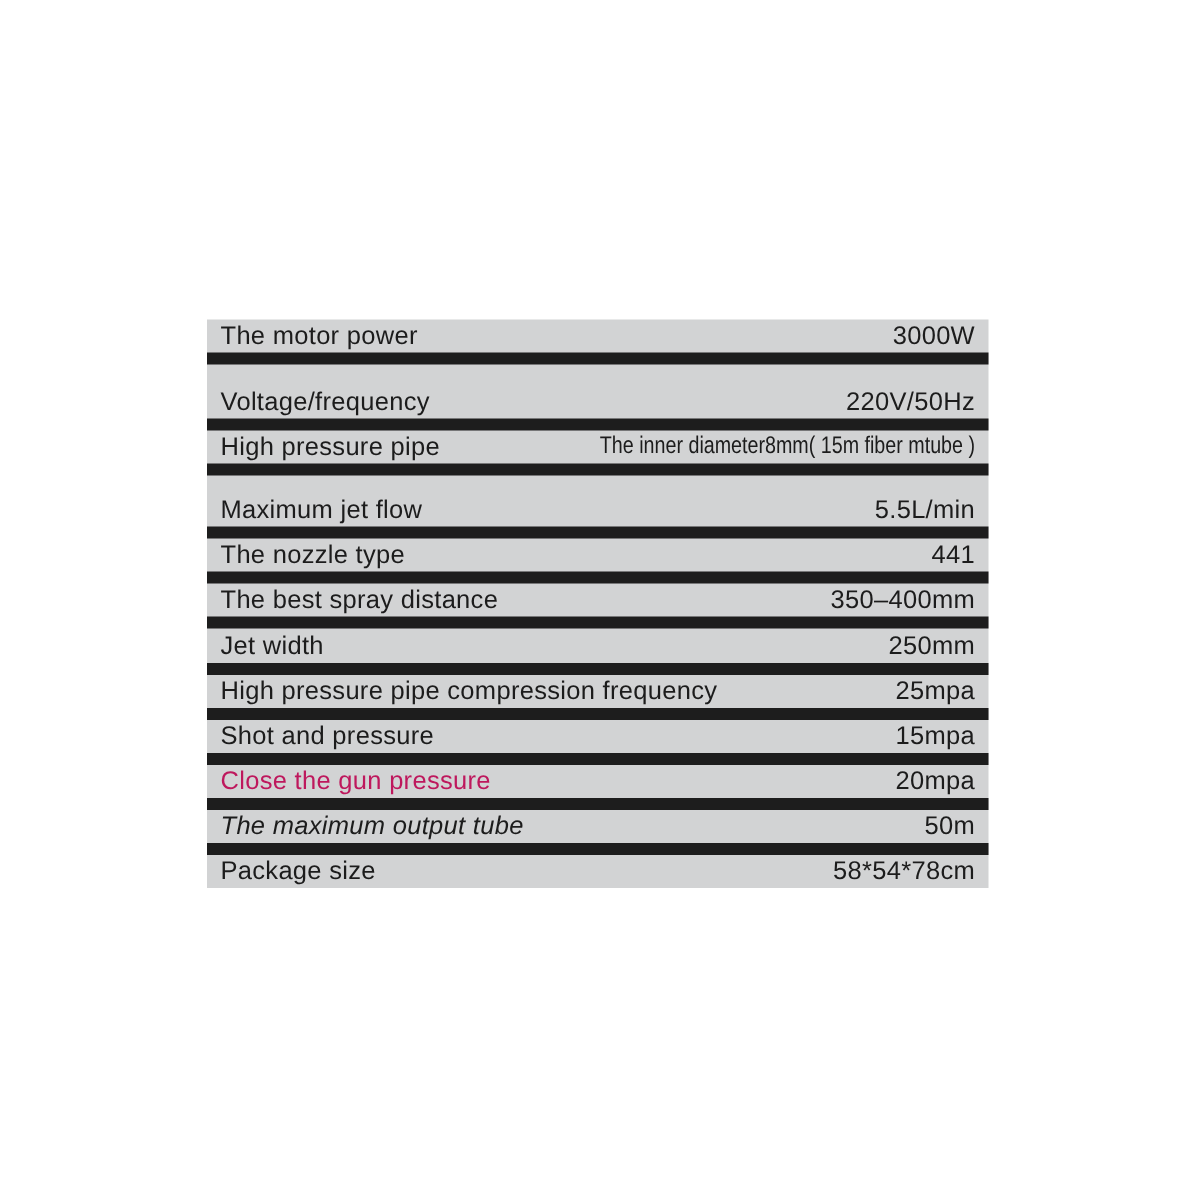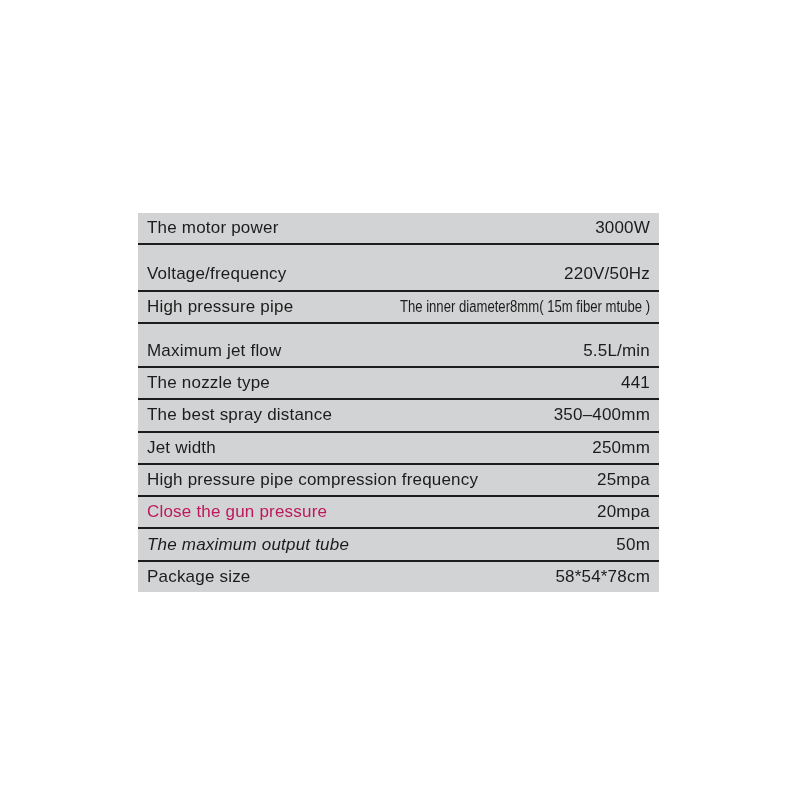--- a/index.html
+++ b/index.html
@@ -27,21 +27,21 @@
     display: flex;
     flex-direction: column;
     box-sizing: border-box;
   }
   .spec-row {
     flex: 1 1 0;
     display: flex;
     align-items: center;
     justify-content: space-between;
     box-sizing: border-box;
-    border-bottom: 2px solid #f97316;
+    border-bottom: 8px solid #f97316;
     padding: 0 9px 0 9px;
     overflow: hidden;
   }
   .spec-row:last-child {
     border-bottom: none;
   }
   .spec-label {
     font-size: 17px;
     color: #1c1c1c;
     white-space: nowrap;
@@ -99,20 +99,24 @@
   <div class="spec-row" style="border-bottom-color: rgb(29, 29, 29);">
     <span class="spec-label" style="color: rgb(28, 28, 28);">Jet width</span>
     <span class="spec-value" style="color: rgb(28, 28, 28);">250mm</span>
   </div>
 
   <div class="spec-row" style="border-bottom-color: rgb(29, 29, 29);">
     <span class="spec-label" style="color: rgb(28, 28, 28);">High pressure pipe compression frequency</span>
     <span class="spec-value" style="color: rgb(28, 28, 28);">25mpa</span>
   </div>
 
+  <div class="spec-row" style="border-bottom-color: rgb(29, 29, 29);">
+    <span class="spec-label" style="color: rgb(28, 28, 28);">Shot and pressure</span>
+    <span class="spec-value" style="color: rgb(28, 28, 28);">15mpa</span>
+  </div>
 
   <div class="spec-row" style="border-bottom-color: rgb(29, 29, 29);">
     <span class="spec-label" style="color: #be185d;">Close the gun pressure</span>
     <span class="spec-value" style="color: rgb(28, 28, 28);">20mpa</span>
   </div>
 
   <div class="spec-row" style="border-bottom-color: rgb(29, 29, 29);">
     <span class="spec-label" style="color: rgb(28, 28, 28); font-style: italic;">The maximum output tube</span>
     <span class="spec-value" style="color: rgb(28, 28, 28);">50m</span>
   </div>

